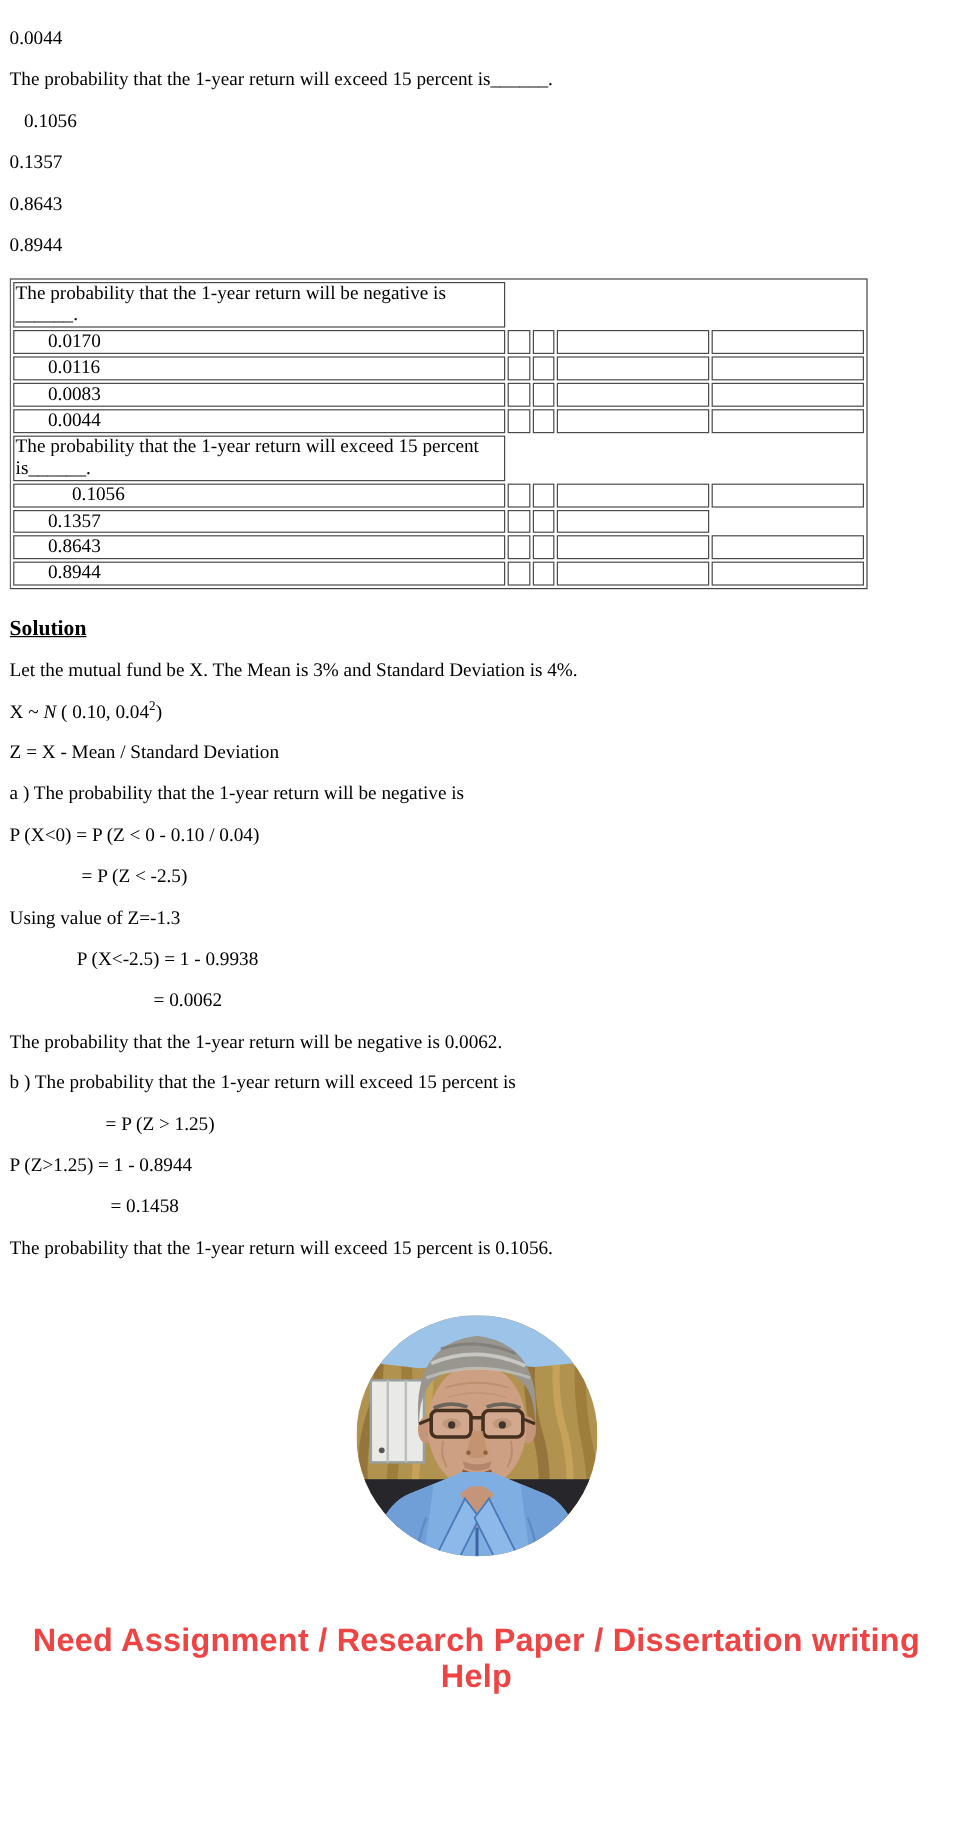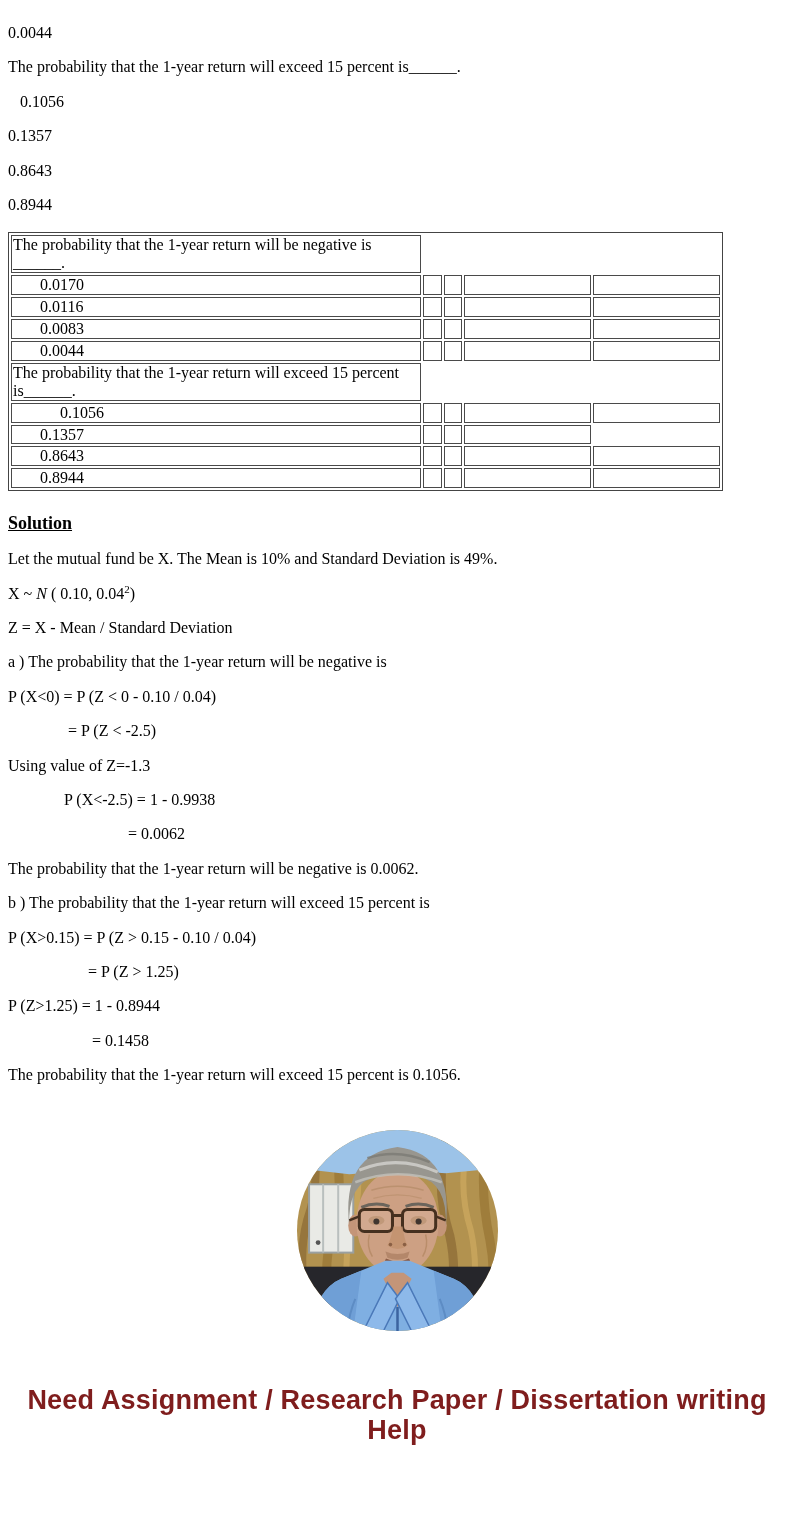--- a/index.html
+++ b/index.html
@@ -58,21 +58,21 @@
   .avatar-wrap svg { display: inline-block; }
   
   .banner {
     margin-top: 50px;
     text-align: center;
     font-family: "Liberation Sans", sans-serif;
     font-weight: 700;
     font-size: 27px;
     line-height: 30px;
     letter-spacing: 0.2px;
-    color: #7f1d1d;
+    color: #ef4444;
   }
 </style>
 </head>
 <body>
 
 <div>
   <p class="para">0.0044</p>
   <p class="para">The probability that the 1-year return will exceed 15 percent is______.</p>
   <div>
 
@@ -154,21 +154,21 @@
         <td></td>
         <td></td>
         <td></td>
         <td></td>
       </tr>
     </tbody>
 </table>
 
 <div>
   <div class="solution-heading">Solution</div>
-  <p class="para">Let the mutual fund be X. The Mean is 10% and Standard Deviation is 49%.</p>
+  <p class="para">Let the mutual fund be X. The Mean is 3% and Standard Deviation is 4%.</p>
   <p class="para formula"><span>X ~ </span><span class="dist-n">N</span><span> ( 0.10, 0.04</span><sup>2</sup><span>)</span></p>
   <div>
 
       <p class="para">Z = X - Mean / Standard Deviation</p>
 
       <p class="para">a ) The probability that the 1-year return will be negative is</p>
 
       <p class="para">P (X&lt;0) = P (Z &lt; 0 - 0.10 / 0.04)</p>
 
       <p class="para">               = P (Z &lt; -2.5)</p>
@@ -176,21 +176,20 @@
       <p class="para">Using value of Z=-1.3</p>
 
       <p class="para">              P (X&lt;-2.5) = 1 - 0.9938</p>
 
       <p class="para">                              = 0.0062</p>
 
       <p class="para">The probability that the 1-year return will be negative is 0.0062.</p>
 
       <p class="para">b ) The probability that the 1-year return will exceed 15 percent is</p>
 
-      <p class="para">P (X&gt;0.15) = P (Z &gt; 0.15 - 0.10 / 0.04)</p>
 
       <p class="para">                    = P (Z &gt; 1.25)</p>
 
 
       <p class="para">P (Z&gt;1.25) = 1 - 0.8944</p>
 
       <p class="para">                     = 0.1458</p>
 
       <p class="para">The probability that the 1-year return will exceed 15 percent is 0.1056.</p>
     </div>

